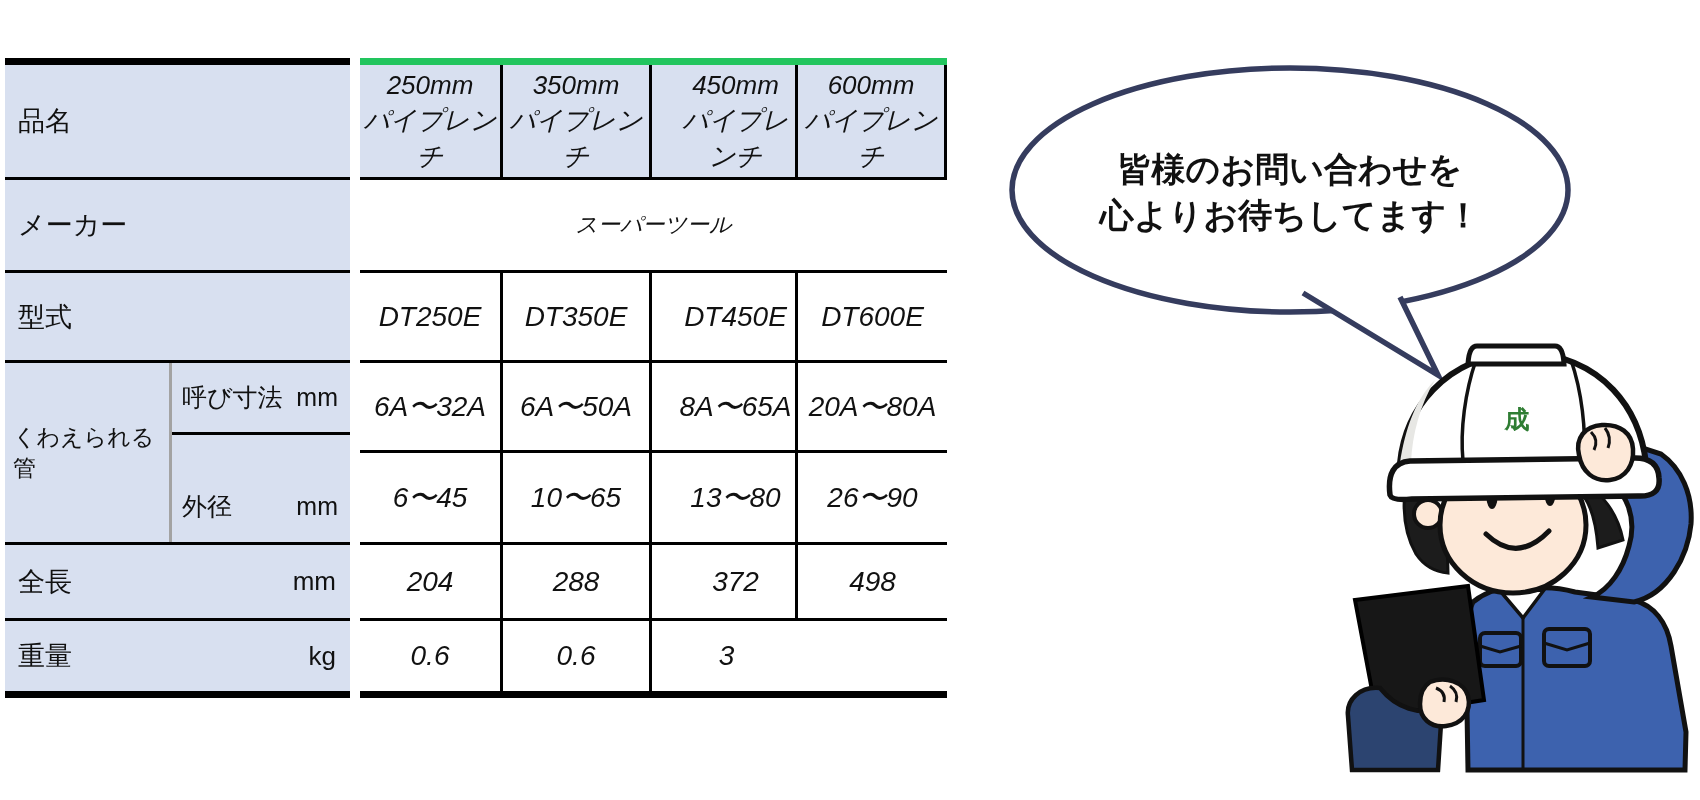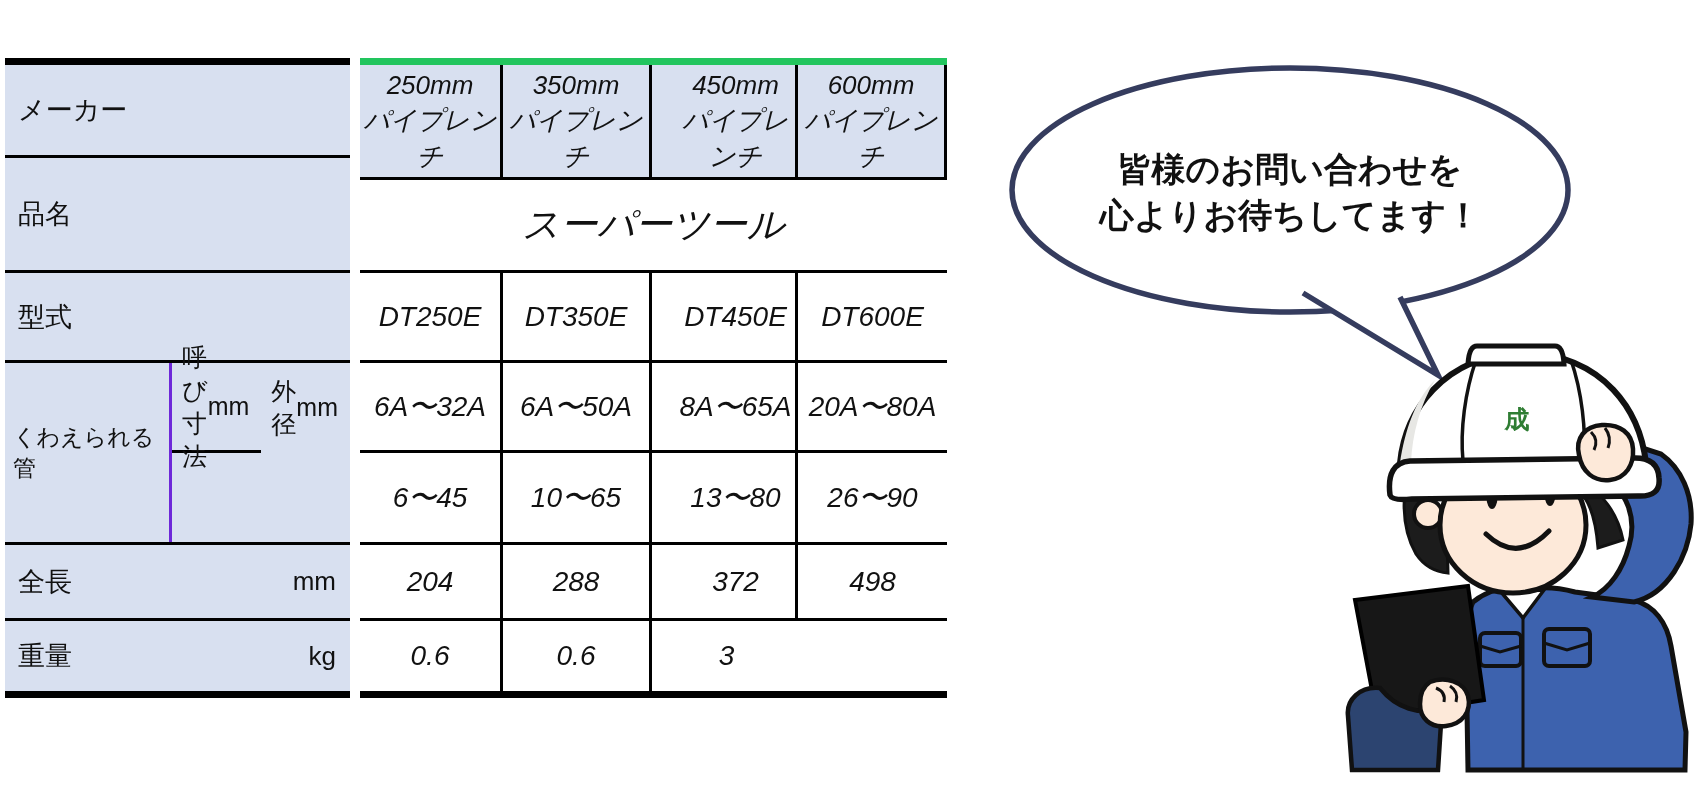--- a/index.html
+++ b/index.html
@@ -29,25 +29,25 @@
   .lrow .lbl { font-size: 27px; padding-left: 13px; }
   .lrow .unit { font-size: 26px; margin-left: auto; padding-right: 14px; }
   .h-r1 { height: 115px; }
   .h-r2 { height: 93px; }
   .h-r3 { height: 90px; }
   .h-r6 { height: 76px; }
   .h-r7 { height: 70px; }
 
   .lgroup { height: 182px; border-bottom: 3px solid #000; display: flex; }
   .lgroup .gcell {
-    width: 167px; border-right: 3px solid #6d28d9;
+    width: 167px; border-right: 3px solid #a3a3a3;
     display: flex; align-items: center; padding-left: 8px;
     font-size: 23px;
   }
-  .lgroup .gsub { width: 178px; display: flex; flex-direction: row; }
+  .lgroup .gsub { width: 178px; display: flex; flex-direction: column; gap: 37px; }
   .lgroup .gsub .srow {
     display: flex; align-items: center; padding-left: 10px;
     font-size: 25px;
   }
   .lgroup .gsub .srow .unit { font-size: 25px; margin-left: auto; padding-right: 12px; }
   .srow.s1 { height: 90px; border-bottom: 3px solid #000; }
   .srow.s2 { height: 89px; }
 
   
   .drow { display: flex; border-bottom: 3px solid #000; background: #fff; }
@@ -55,38 +55,38 @@
   .dcell {
     display: flex; flex-direction: column; align-items: center; justify-content: center;
     font-size: 28px; text-align: center;
   }
   .c1 { width: 143px; } .c2 { width: 149px; } .c3 { width: 146px; padding-left: 24px; } .c4 { width: 149px; }
   .vline { border-right: 3px solid #000; }
   .hdr .dcell { background: #d8e0f0; font-size: 26px; line-height: 1.35; }
   .hdr .dcell { border-right: 3px solid #000; }
   .merged {
     width: 100%; display: flex; align-items: center; justify-content: center;
-    font-size: 37px; background: #fff;
+    font-size: 22px; background: #fff;
   }
 
   
   .bubble-svg { position: absolute; left: 1000px; top: 55px; width: 620px; height: 345px; }
   .worker-svg { position: absolute; left: 1230px; top: 300px; width: 470px; height: 500px; }
   .bubble-text { font-size: 34px; font-weight: 600; fill: #111; font-family: "Liberation Sans", "DejaVu Sans", sans-serif; }
   .helmet-mark { font-size: 25px; font-weight: bold; font-family: "Liberation Sans", "DejaVu Sans", sans-serif; }
 </style>
 </head>
 <body>
 
 <div class="tbl-labels">
+  <div class="lrow h-r1">
+    <span class="lbl">品名</span>
+  </div>
   <div class="lrow h-r2">
     <span class="lbl">メーカー</span>
-  </div>
-  <div class="lrow h-r1">
-    <span class="lbl">品名</span>
   </div>
   <div class="lrow h-r3">
     <span class="lbl">型式</span>
   </div>
   <div class="lgroup">
     <div class="gcell">くわえられる管</div>
     <div class="gsub">
       <div class="srow s1">
         <span>呼び寸法</span>
         <span class="unit">mm</span>

